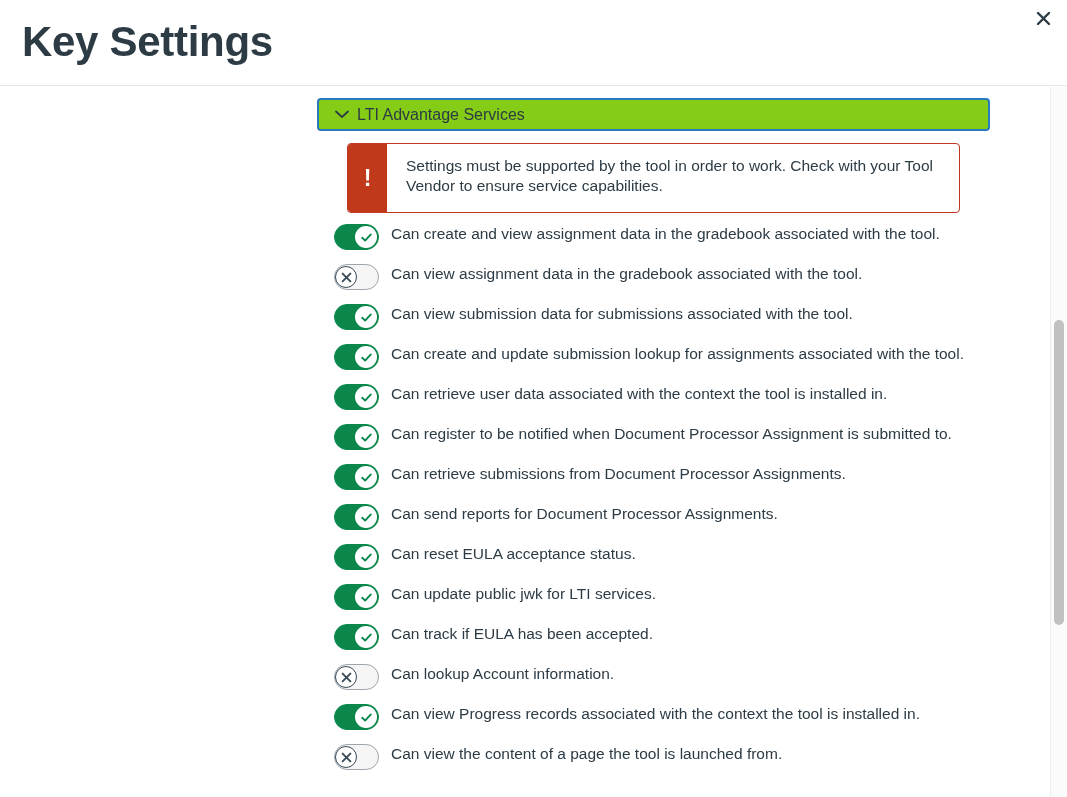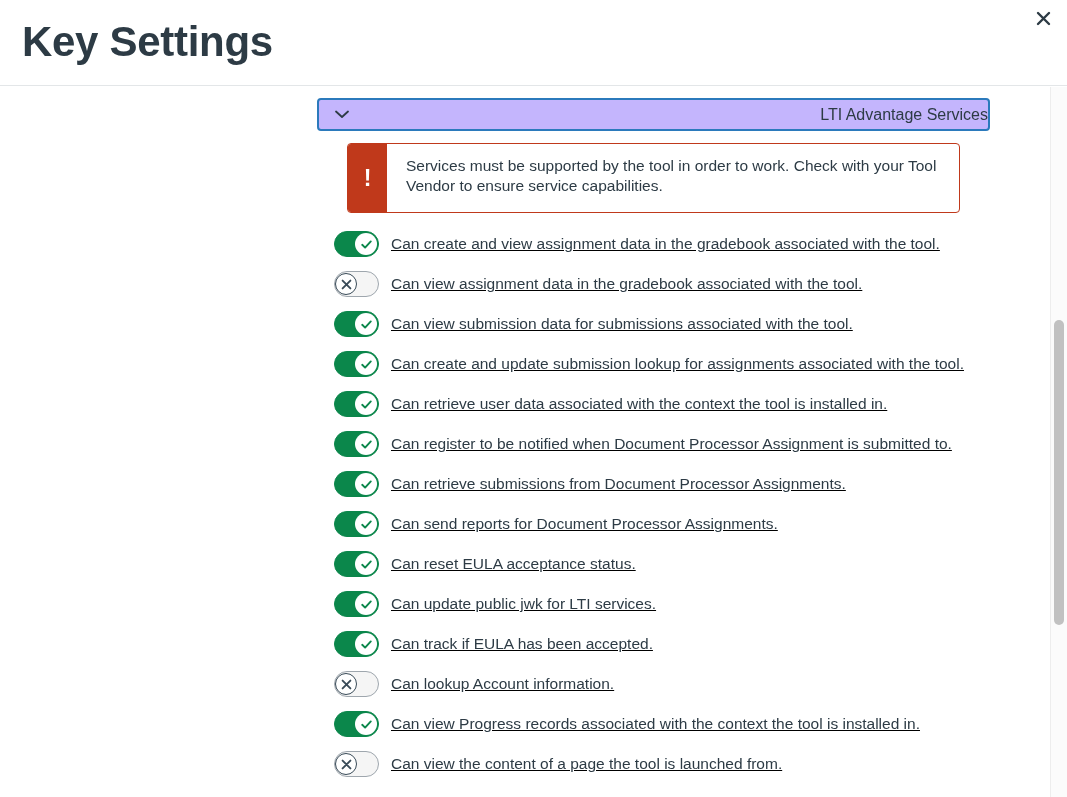--- a/index.html
+++ b/index.html
@@ -65,28 +65,27 @@
     overflow: hidden;
   }
 
   
   .section-toggle {
     position: absolute;
     left: 317px;
     top: 11px;
     width: 673px;
     height: 33px;
-    background: #c4b5fd;
+    background: #84cc16;
     border: 2px solid #2b7abc;
     border-radius: 4px;
     display: flex;
     align-items: center;
     padding-left: 14px;
     cursor: pointer;
-    justify-content: space-between;
   }
   .section-toggle .chev {
     width: 18px; height: 18px;
     display: flex; align-items: center; justify-content: center;
     margin-right: 6px;
     flex: 0 0 auto;
   }
   .section-toggle .section-label {
     font-size: 16px;
     color: #2d3b45;
@@ -134,23 +133,22 @@
   .services-list {
     position: absolute;
     left: 0;
     top: 137px;
     width: 1050px;
   }
   .service-row {
     position: relative;
     height: 40px;
     display: flex;
-    align-items: center;
+    align-items: flex-start;
     padding-left: 334px;
-    text-decoration: underline;
   }
   .service-row .svc-label {
     font-size: 15.5px;
     line-height: 20px;
     color: #2d3b45;
     white-space: nowrap;
     margin-left: 12px;
   }
 
   
@@ -243,21 +241,21 @@
           <path d="M1 1.5 L7 7 L13 1.5" stroke="#2d3b45" stroke-width="1.8" fill="none" stroke-linecap="round" stroke-linejoin="round"></path>
         </svg>
       </span>
       <span class="section-label">LTI Advantage Services</span>
     </div>
 
     <div class="alert">
       <div class="alert-iconbar">
         <span class="bang">!</span>
       </div>
-      <div class="alert-text">Services must be supported by the tool in order to work. Check with your Tool Vendor to ensure service capabilities.</div>
+      <div class="alert-text">Settings must be supported by the tool in order to work. Check with your Tool Vendor to ensure service capabilities.</div>
     </div>
 
     <div class="services-list">
         <div class="service-row">
           <button class="toggle on" aria-checked="true">
             <span class="track"></span>
             <span class="knob">
               <svg width="13" height="13" viewBox="0 0 13 13" aria-hidden="true">
                 <path d="M2.2 6.8 L5.1 9.6 L10.8 3.4" stroke="#0b874b" stroke-width="1.9" fill="none" stroke-linecap="round" stroke-linejoin="round"></path>
               </svg>

